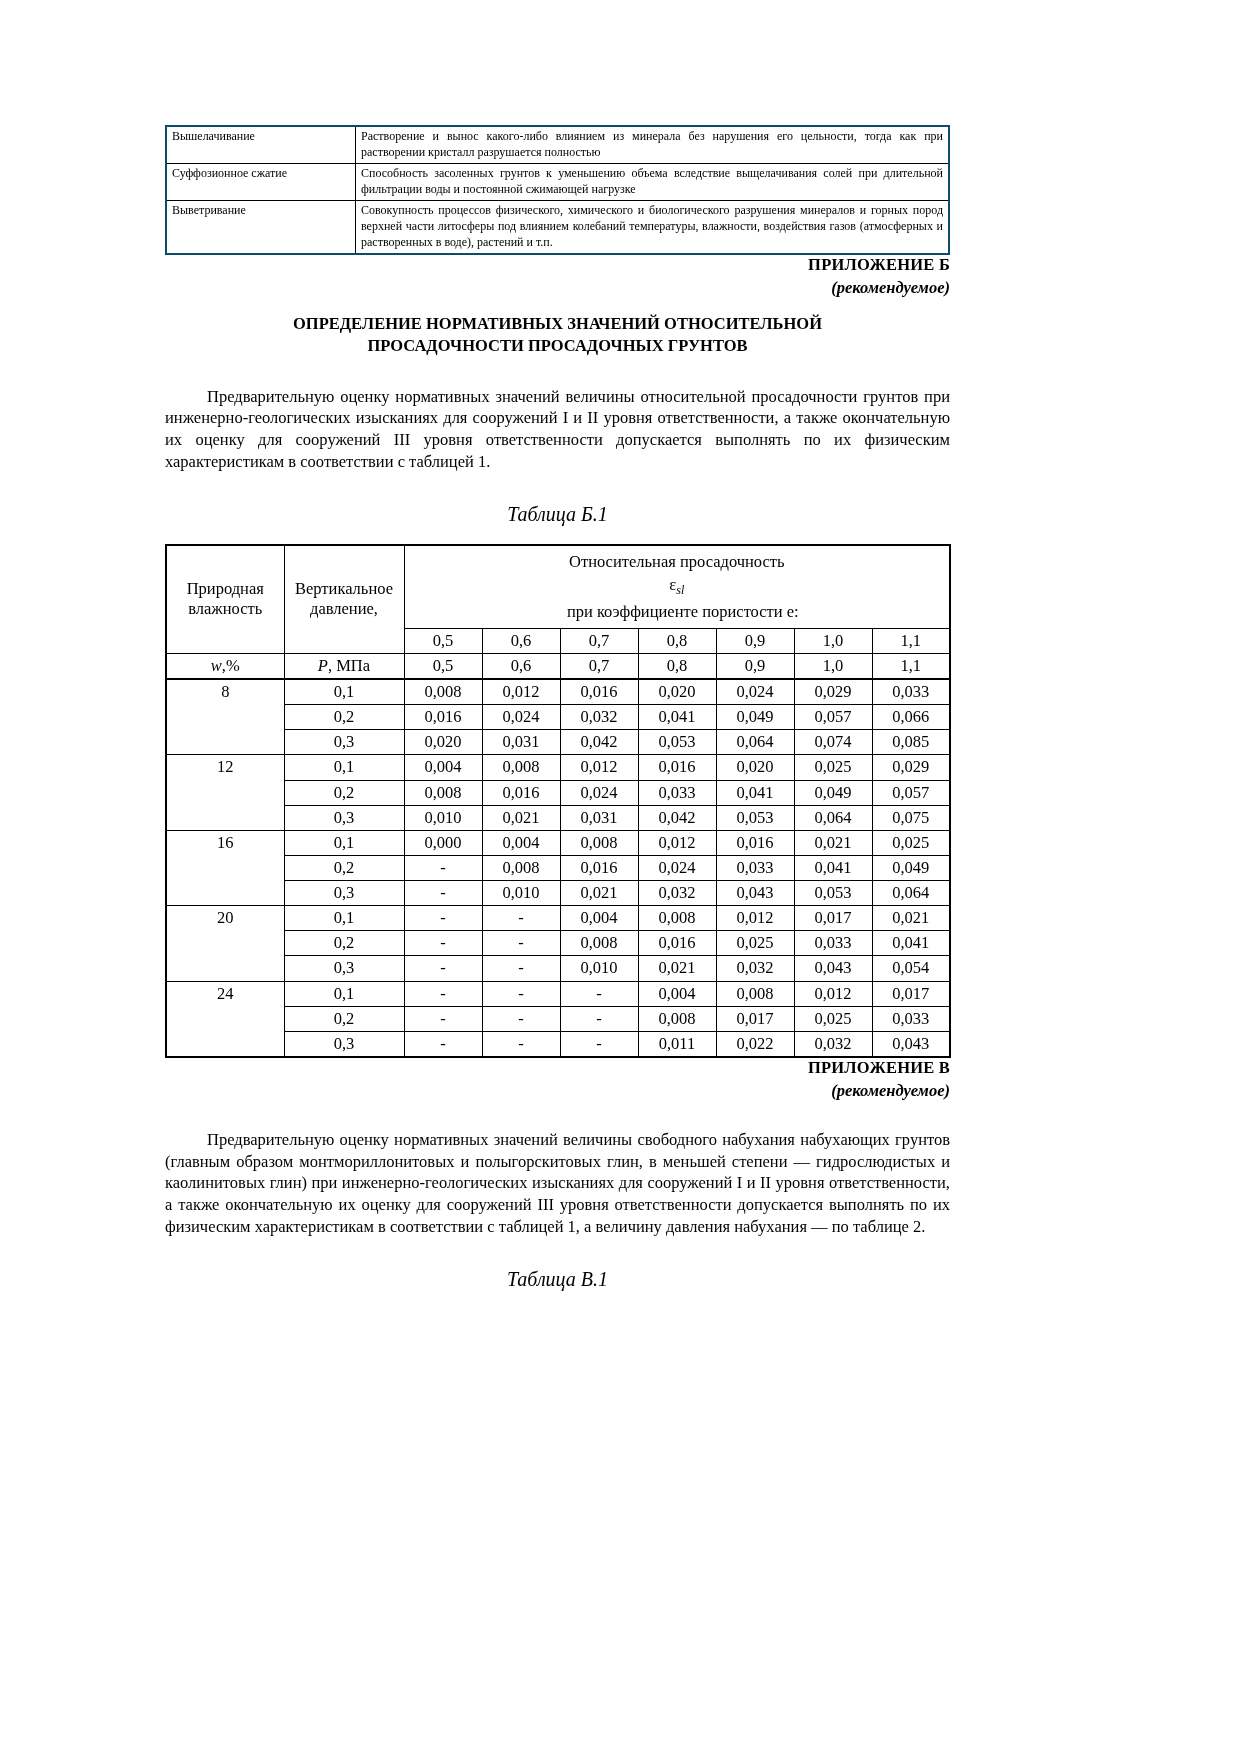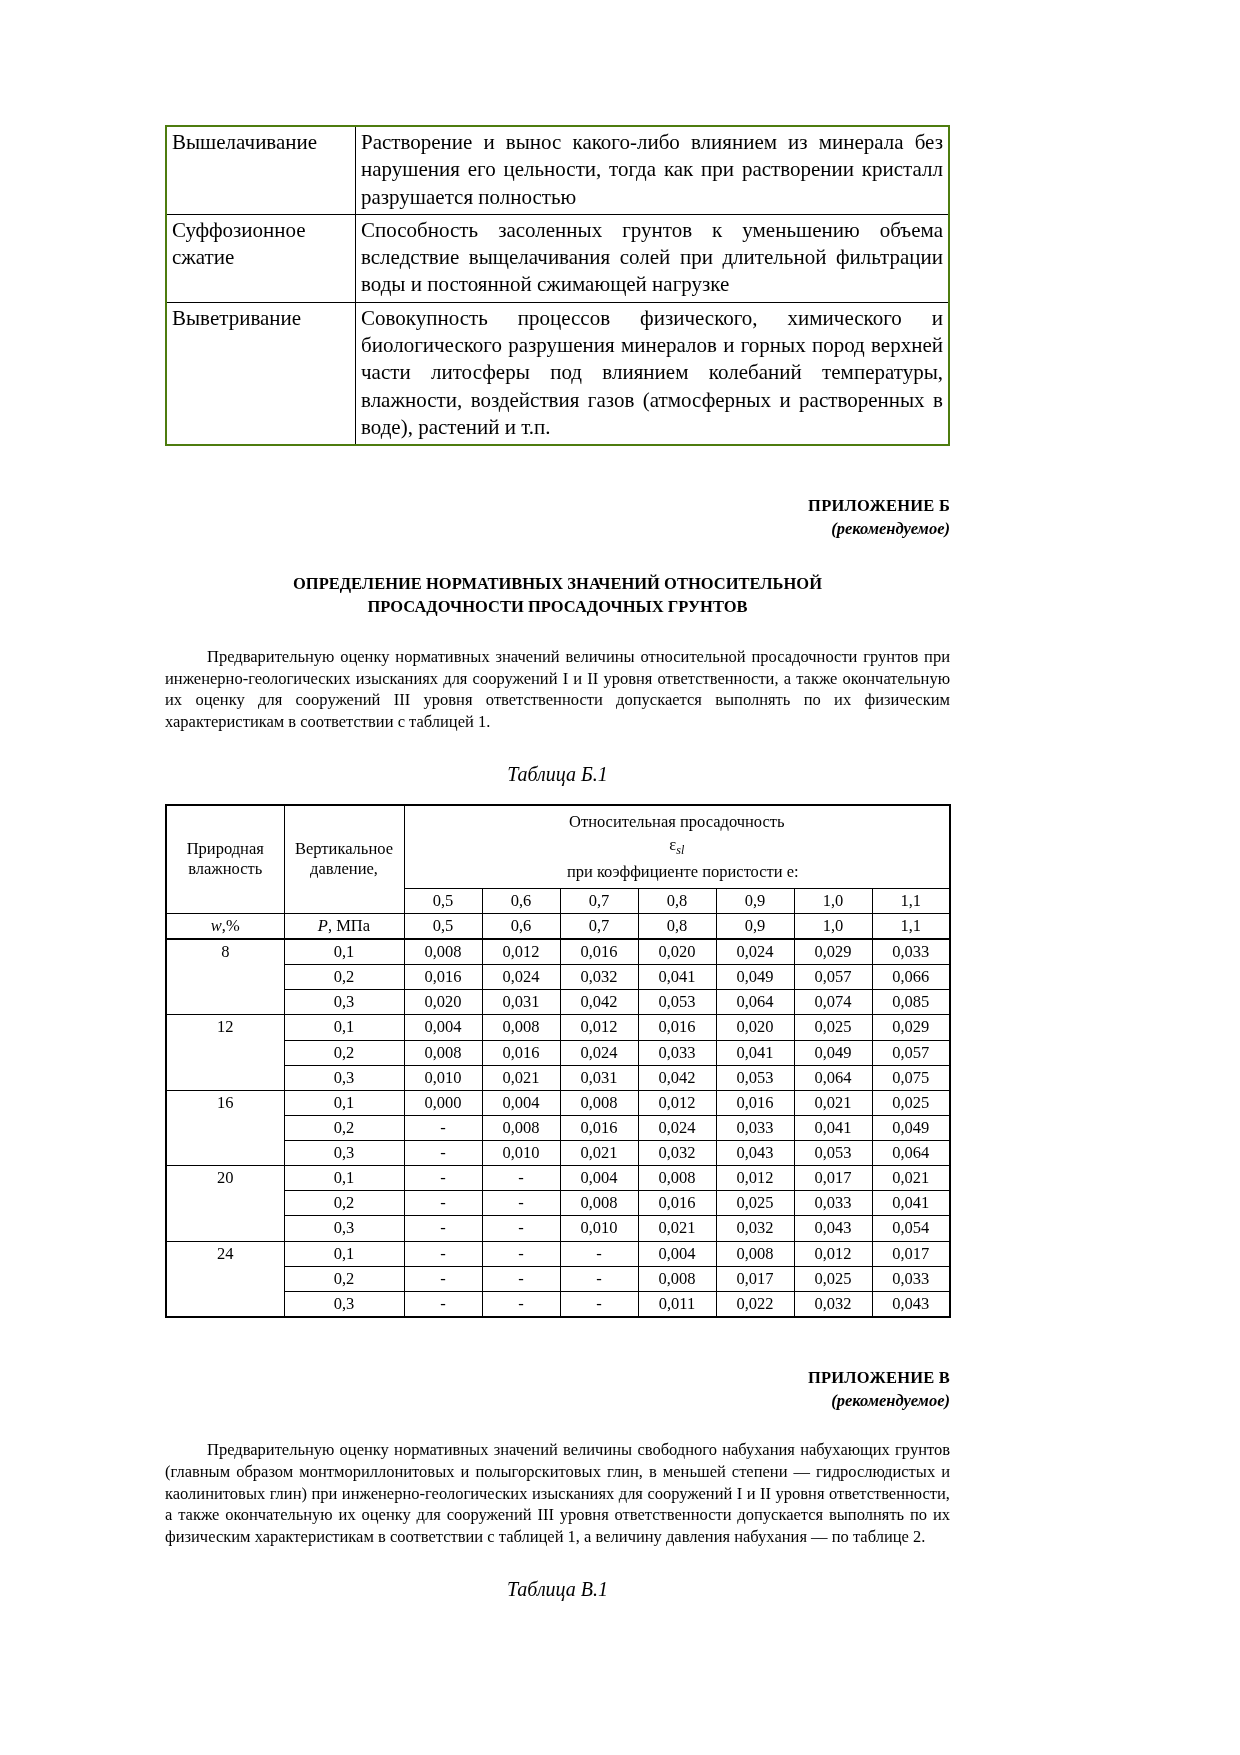--- a/index.html
+++ b/index.html
@@ -31,22 +31,22 @@
     table-layout: fixed;
   }
   table td, table th {
     border: 1px solid #000;
     vertical-align: top;
     font-weight: normal;
   }
 
   
   .glossary {
-    border: 2px solid #4d7c0f;
-    font-size: 21px;
+    border: 2px solid #0c4a6e;
+    font-size: 12px;
     line-height: 1.30;
   }
   .glossary td {
     padding: 2px 5px 3px 5px;
   }
   .glossary td.term {
     width: 178px;
     text-align: left;
   }
   .glossary td.def {
@@ -54,35 +54,34 @@
     text-align-last: left;
   }
   .glossary tr:first-child td { border-top: 0; }
 
   
   .appendix-label {
     text-align: right;
     font-weight: bold;
     font-size: 16.5px;
     letter-spacing: .2px;
-    margin-top: 50px;
   }
   .appendix-sub {
     text-align: right;
     font-style: italic;
     font-weight: bold;
     font-size: 16.5px;
     margin-top: 3px;
   }
   .appendix-title {
     text-align: center;
     font-weight: bold;
     font-size: 16.5px;
     line-height: 1.35;
-    margin-top: 34px;
+    margin-top: 15px;
   }
   .body-par {
     text-align: justify;
     text-align-last: left;
     font-size: 16.5px;
     line-height: 1.32;
     text-indent: 42px;
     margin-top: 28px;
   }
   .table-caption {

